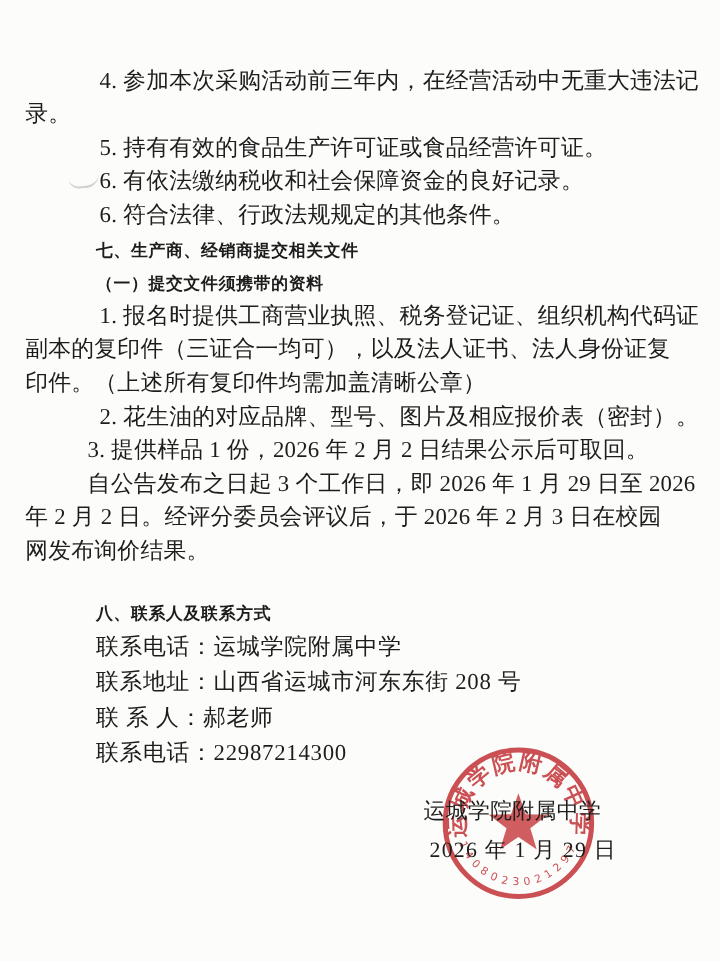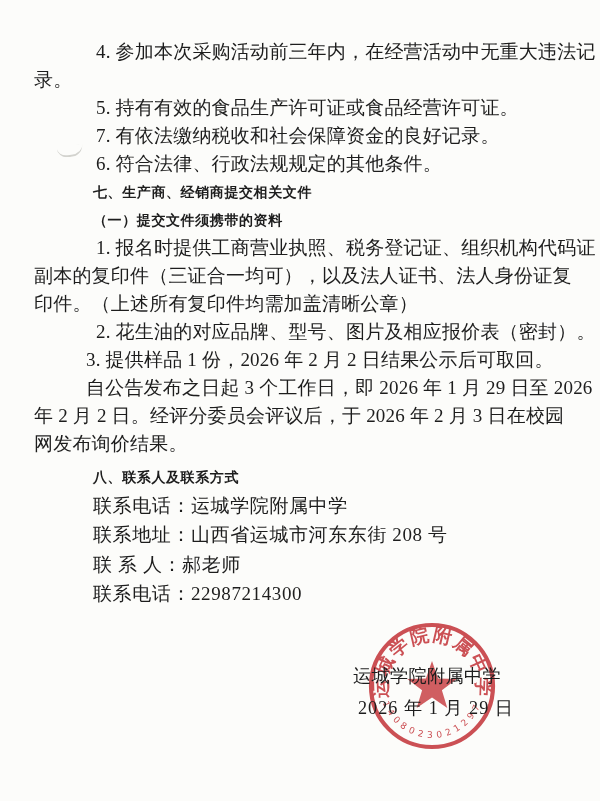--- a/index.html
+++ b/index.html
@@ -8,22 +8,22 @@
     position:relative;
     width:600px;height:801px;
     background:#fcfcfa;
     color:#1d1d1d;
     font-family:"Liberation Serif","DejaVu Serif",serif;
     overflow:hidden;
     box-shadow:0 0 3px rgba(0,0,0,.15);
   }
   .doc{
     position:absolute;
-    left:0;top:38px;right:0;
-    padding:0 34px;
+    left:0;top:54px;right:0;
+    padding:0 21px;
   }
   .ln{
     font-size:19px;
     line-height:28px;
     letter-spacing:.2px;
     white-space:nowrap;
   }
   .s-flush{padding-left:0;}
   .s-indent{padding-left:62px;}
   .s-indent-sm{padding-left:52px;}
@@ -32,21 +32,21 @@
     font-weight:700;
     font-family:"Liberation Sans","DejaVu Sans",sans-serif;
     font-size:14px;
     letter-spacing:.6px;
   }
   .s-contact{
     padding-left:59px;
     line-height:29.4px;
     letter-spacing:.6px;
   }
-  .s-gap{margin-top:5px;}
+  .s-gap{margin-top:23px;}
 
   
   .artifact{
     position:absolute;
     left:57px;top:145px;
     width:26px;height:10px;
     border-bottom:2px solid #c9c9c4;
     border-radius:0 0 12px 10px;
     transform:rotate(-6deg);
     opacity:.8;
@@ -95,21 +95,21 @@
 </style>
 </head>
 <body>
 
 <div class="page">
 
   <div class="doc">
       <div class="ln s-indent">4. 参加本次采购活动前三年内，在经营活动中无重大违法记</div>
       <div class="ln s-flush">录。</div>
       <div class="ln s-indent">5. 持有有效的食品生产许可证或食品经营许可证。</div>
-      <div class="ln s-indent">7. 有依法缴纳税收和社会保障资金的良好记录。</div>
+      <div class="ln s-indent">6. 有依法缴纳税收和社会保障资金的良好记录。</div>
       <div class="ln s-indent">6. 符合法律、行政法规规定的其他条件。</div>
       <div class="ln s-head">七、生产商、经销商提交相关文件</div>
       <div class="ln s-head">（一）提交文件须携带的资料</div>
       <div class="ln s-indent">1. 报名时提供工商营业执照、税务登记证、组织机构代码证</div>
       <div class="ln s-flush">副本的复印件（三证合一均可），以及法人证书、法人身份证复</div>
       <div class="ln s-flush">印件。（上述所有复印件均需加盖清晰公章）</div>
       <div class="ln s-indent">2. 花生油的对应品牌、型号、图片及相应报价表（密封）。</div>
       <div class="ln s-indent-sm">3. 提供样品 1 份，2026 年 2 月 2 日结果公示后可取回。</div>
       <div class="ln s-indent-sm">自公告发布之日起 3 个工作日，即 2026 年 1 月 29 日至 2026</div>
       <div class="ln s-flush">年 2 月 2 日。经评分委员会评议后，于 2026 年 2 月 3 日在校园</div>

